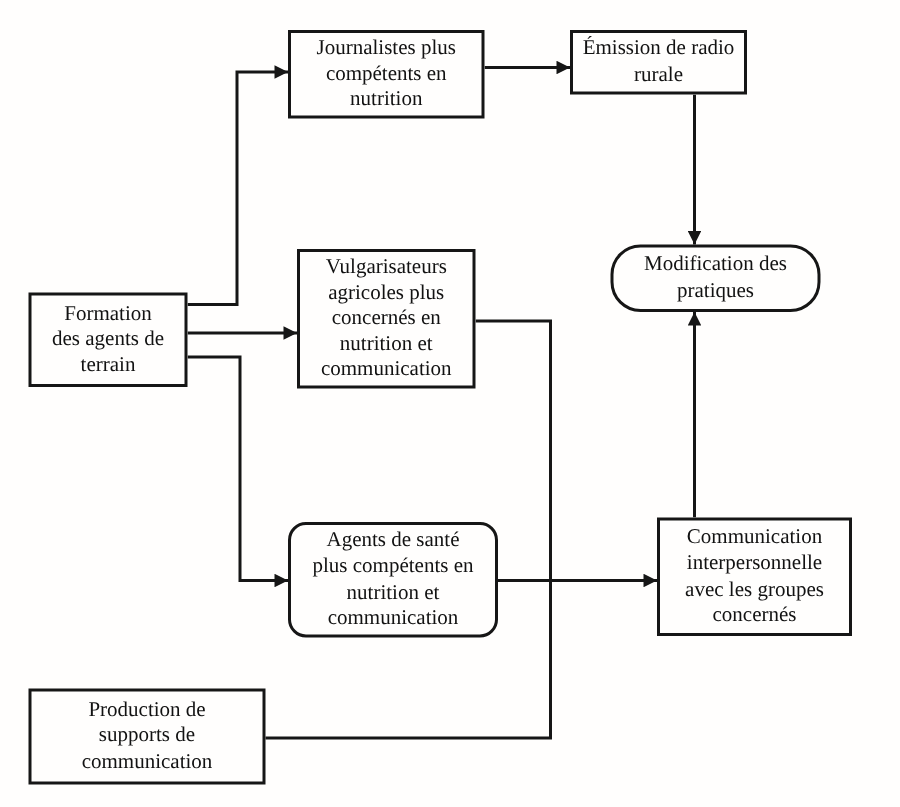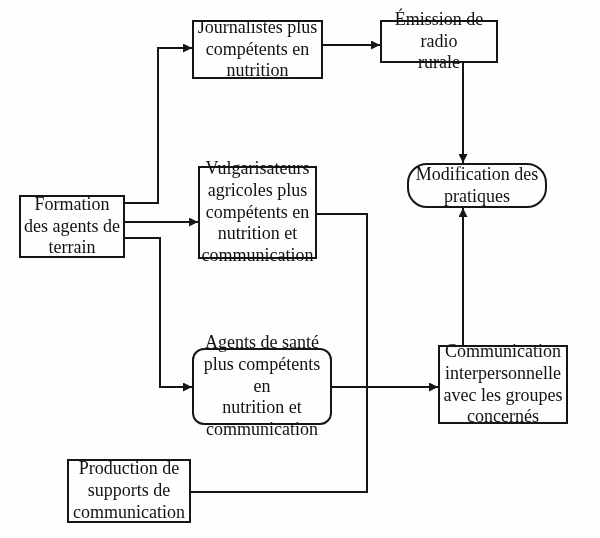--- a/index.html
+++ b/index.html
@@ -34,21 +34,21 @@
     border: 2px solid #161616;
     background: #fffefd;
     display: flex;
     align-items: center;
     justify-content: center;
     text-align: center;
   }
   .node .label {
     display: block;
     white-space: pre-line;
-    font-size: 18px;
+    font-size: 14px;
     line-height: 1.22;
     padding: 1px 3px;
   }
 </style>
 </head>
 <body>
 
 <div class="canvas">
 
   <svg class="edges" viewBox="0 0 600 538" aria-hidden="true">
@@ -80,21 +80,21 @@
 
   <div class="node" style="left:19px; top:195px; width:106px; height:63px;">
     <span class="label">Formation
 des agents de
 terrain</span>
   </div>
 
   <div class="node" style="left:198px; top:166px; width:119px; height:93px;">
     <span class="label">Vulgarisateurs
 agricoles plus
-compétents en
+concernés en
 nutrition et
 communication</span>
   </div>
 
   <div class="node" style="left:407px; top:163px; width:140px; height:45px;border-radius:20px;">
     <span class="label">Modification des
 pratiques</span>
   </div>
 
   <div class="node" style="left:192px; top:348px; width:140px; height:77px;border-radius:12px;">
@@ -104,19 +104,19 @@
 communication</span>
   </div>
 
   <div class="node" style="left:438px; top:345px; width:130px; height:79px;">
     <span class="label">Communication
 interpersonnelle
 avec les groupes
 concernés</span>
   </div>
 
-  <div class="node" style="left:19px; top:459px; width:124px; height:64px;margin-left:48px;">
+  <div class="node" style="left:19px; top:459px; width:158px; height:64px;">
     <span class="label">Production de
 supports de
 communication</span>
   </div>
 
 </div>
 
 </body></html>

